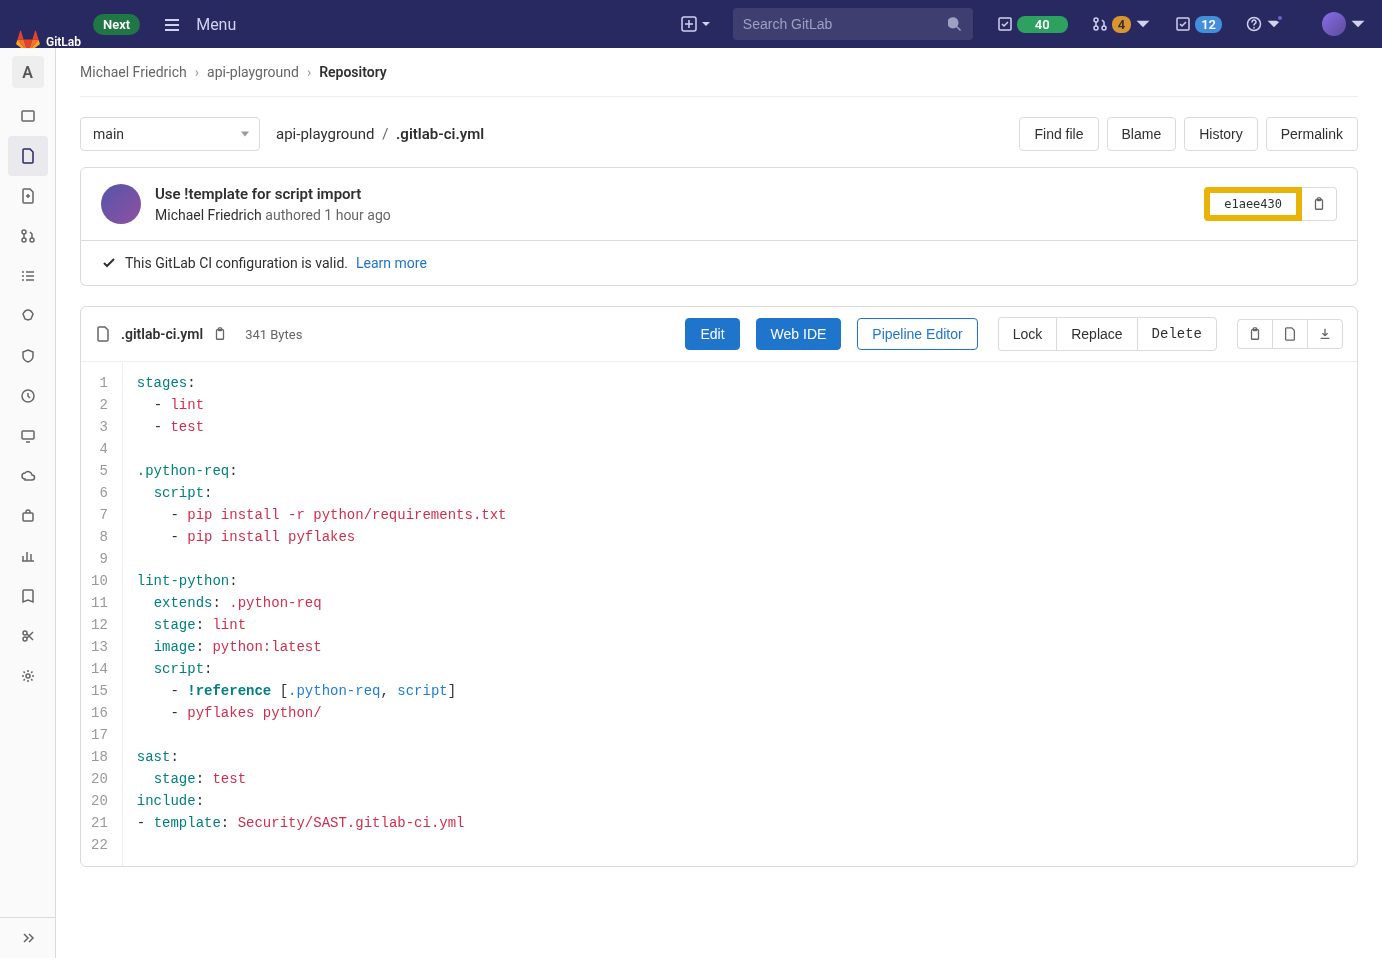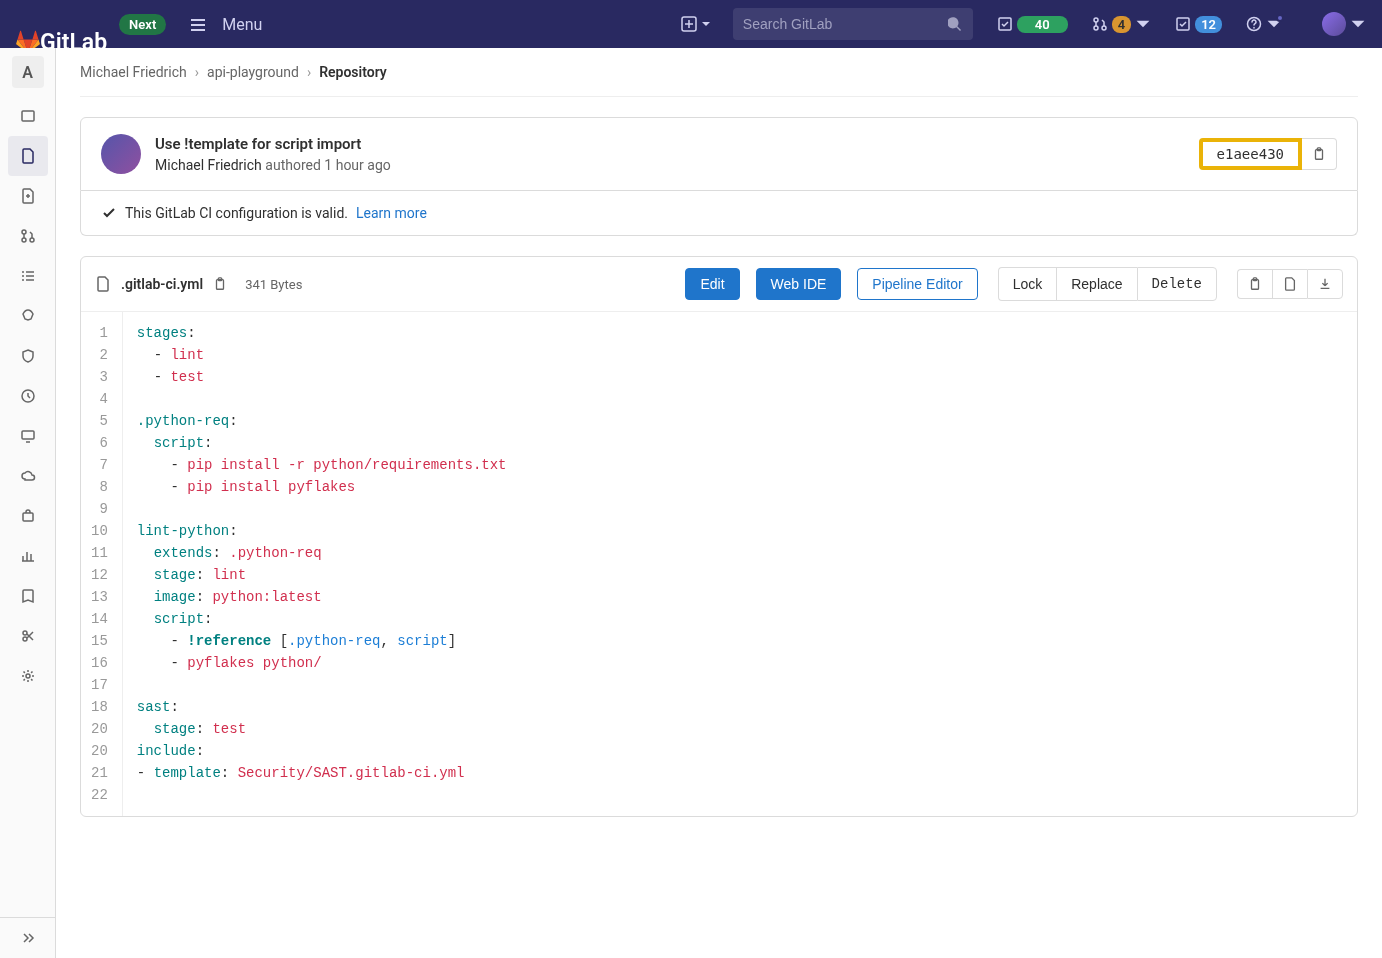--- a/index.html
+++ b/index.html
@@ -1,20 +1,20 @@
 <!DOCTYPE html>
 <html><head>
 <meta charset="utf-8">
 <style>
 * { box-sizing: border-box; margin: 0; padding: 0; }
 body { font-family: -apple-system, BlinkMacSystemFont, "Segoe UI", Roboto, sans-serif; background: #fff; color: #303030; }
 
 
 .navbar { background: #292961; height: 48px; display: flex; align-items: center; padding: 0 16px; gap: 8px; }
-.logo { display: flex; align-items: center; gap: 0; color: #fff; font-size: 23px; font-weight: 600; margin-top: 36px; }
+.logo { display: flex; align-items: center; gap: 6px; color: #fff; font-size: 12px; font-weight: 600; margin-top: 36px; }
 .logo svg { width: 24px; height: 24px; }
 .next-badge { background: #217645; color: #fff; padding: 3px 10px; border-radius: 12px; font-size: 13px; font-weight: 600; margin-left: 4px; text-align: right; }
 .menu-toggle { display: flex; align-items: center; gap: 16px; color: #d1d1f0; margin-left: 16px; cursor: pointer; text-align: center; }
 .menu-toggle svg { width: 16px; height: 16px; fill: #d1d1f0; }
 .nav-spacer { flex: 1; }
 .nav-plus { color: #fff; display: flex; align-items: center; gap: 4px; padding: 6px; cursor: pointer; }
 .search-box { background: rgba(255,255,255,0.1); border-radius: 4px; display: flex; align-items: center; padding: 0 10px; height: 32px; width: 240px; margin-left: 8px; }
 .search-box input { background: transparent; border: none; color: #d1d1f0; outline: none; width: 100%; font-size: 14px; }
 .search-box input::placeholder { color: #a0a0c0; }
 .search-box svg { width: 16px; height: 16px; fill: #a0a0c0; }
@@ -55,21 +55,21 @@
 
 
 .commit-box { border: 1px solid #dbdbdb; border-radius: 6px 6px 0 0; padding: 16px 20px; }
 .commit-row { display: flex; align-items: center; gap: 14px; }
 .commit-avatar { width: 40px; height: 40px; border-radius: 50%; background: linear-gradient(135deg,#5555aa,#9050a0); flex-shrink: 0; }
 .commit-info { flex: 1; }
 .commit-title { font-weight: 600; font-size: 15px; margin-bottom: 4px; }
 .commit-meta { font-size: 14px; color: #666; }
 .commit-meta .author { color: #303030; }
 .commit-sha-col { display: flex; align-items: stretch; }
-.sha-btn { border: 4px solid #eab308; padding: 4px 14px; border-radius: 4px 0 0 4px; font-family: monospace; font-size: 14px; }
+.sha-btn { border: 6px solid #eab308; padding: 4px 14px; border-radius: 4px 0 0 4px; font-family: monospace; font-size: 12px; }
 .sha-copy { border: 1px solid #dbdbdb; border-left: none; padding: 8px 10px; border-radius: 0 4px 4px 0; cursor: pointer; display: flex; align-items: center; }
 .sha-copy svg { width: 14px; height: 14px; fill: #666; }
 
 
 .valid-banner { border: 1px solid #dbdbdb; border-top: none; border-radius: 0 0 6px 6px; padding: 14px 20px; margin-bottom: 20px; display: flex; align-items: center; gap: 8px; font-size: 14px; }
 .valid-banner svg { width: 16px; height: 16px; fill: #303030; }
 .valid-banner a { color: #1f75cb; text-decoration: none; }
 
 
 .file-card { border: 1px solid #dbdbdb; border-radius: 6px; }
@@ -284,20 +284,34 @@
 
   <div class="content">
     <div class="breadcrumbs">
       <span class="crumb">Michael Friedrich</span>
       <span class="sep">›</span>
       <span class="crumb">api-playground</span>
       <span class="sep">›</span>
       <span class="crumb current">Repository</span>
     </div>
 
+    <div class="file-nav-row">
+      <div class="branch-select">main</div>
+      <div class="path-string">
+        <span>api-playground</span>
+        <span class="sep">/</span>
+        <span class="fname">.gitlab-ci.yml</span>
+      </div>
+      <div class="file-actions-right">
+        <button class="btn">Find file</button>
+        <button class="btn">Blame</button>
+        <button class="btn">History</button>
+        <button class="btn">Permalink</button>
+      </div>
+    </div>
 
     <div class="commit-box">
       <div class="commit-row">
         <div class="commit-avatar"></div>
         <div class="commit-info">
           <div class="commit-title">Use !template for script import</div>
           <div class="commit-meta">
             <span class="author">Michael Friedrich</span>
             <span>authored</span>
             <span>1 hour ago</span>

